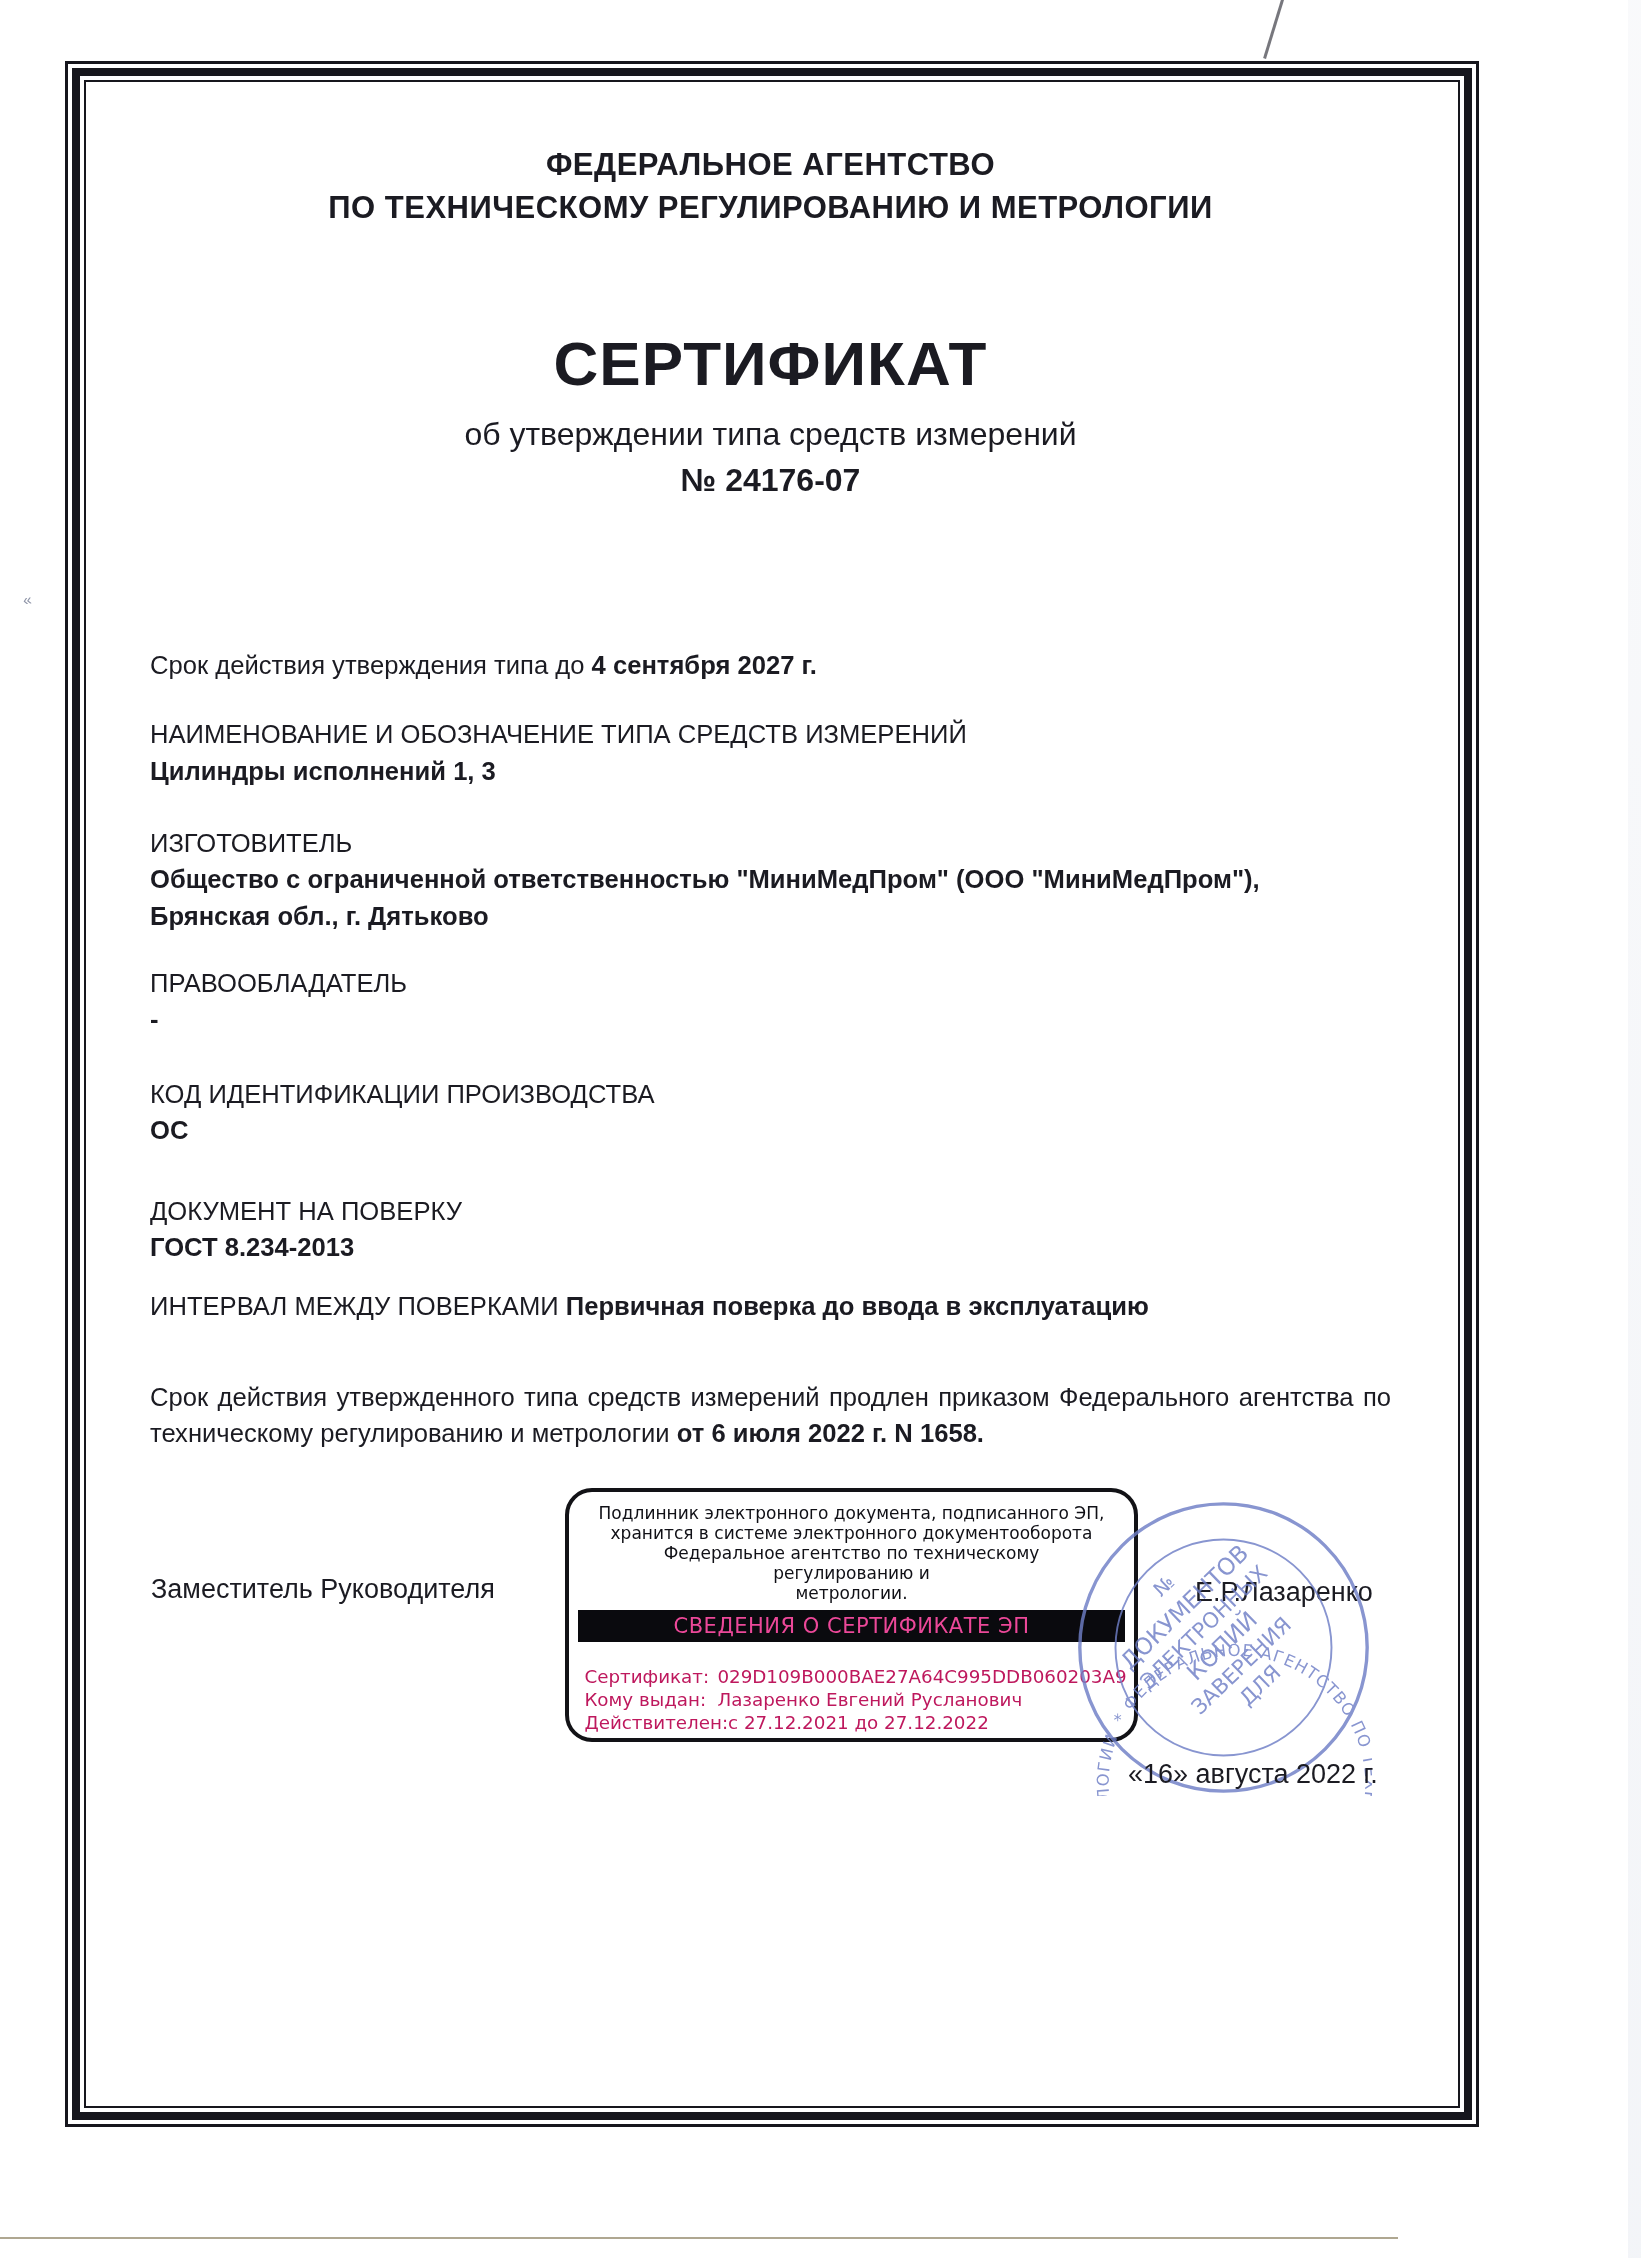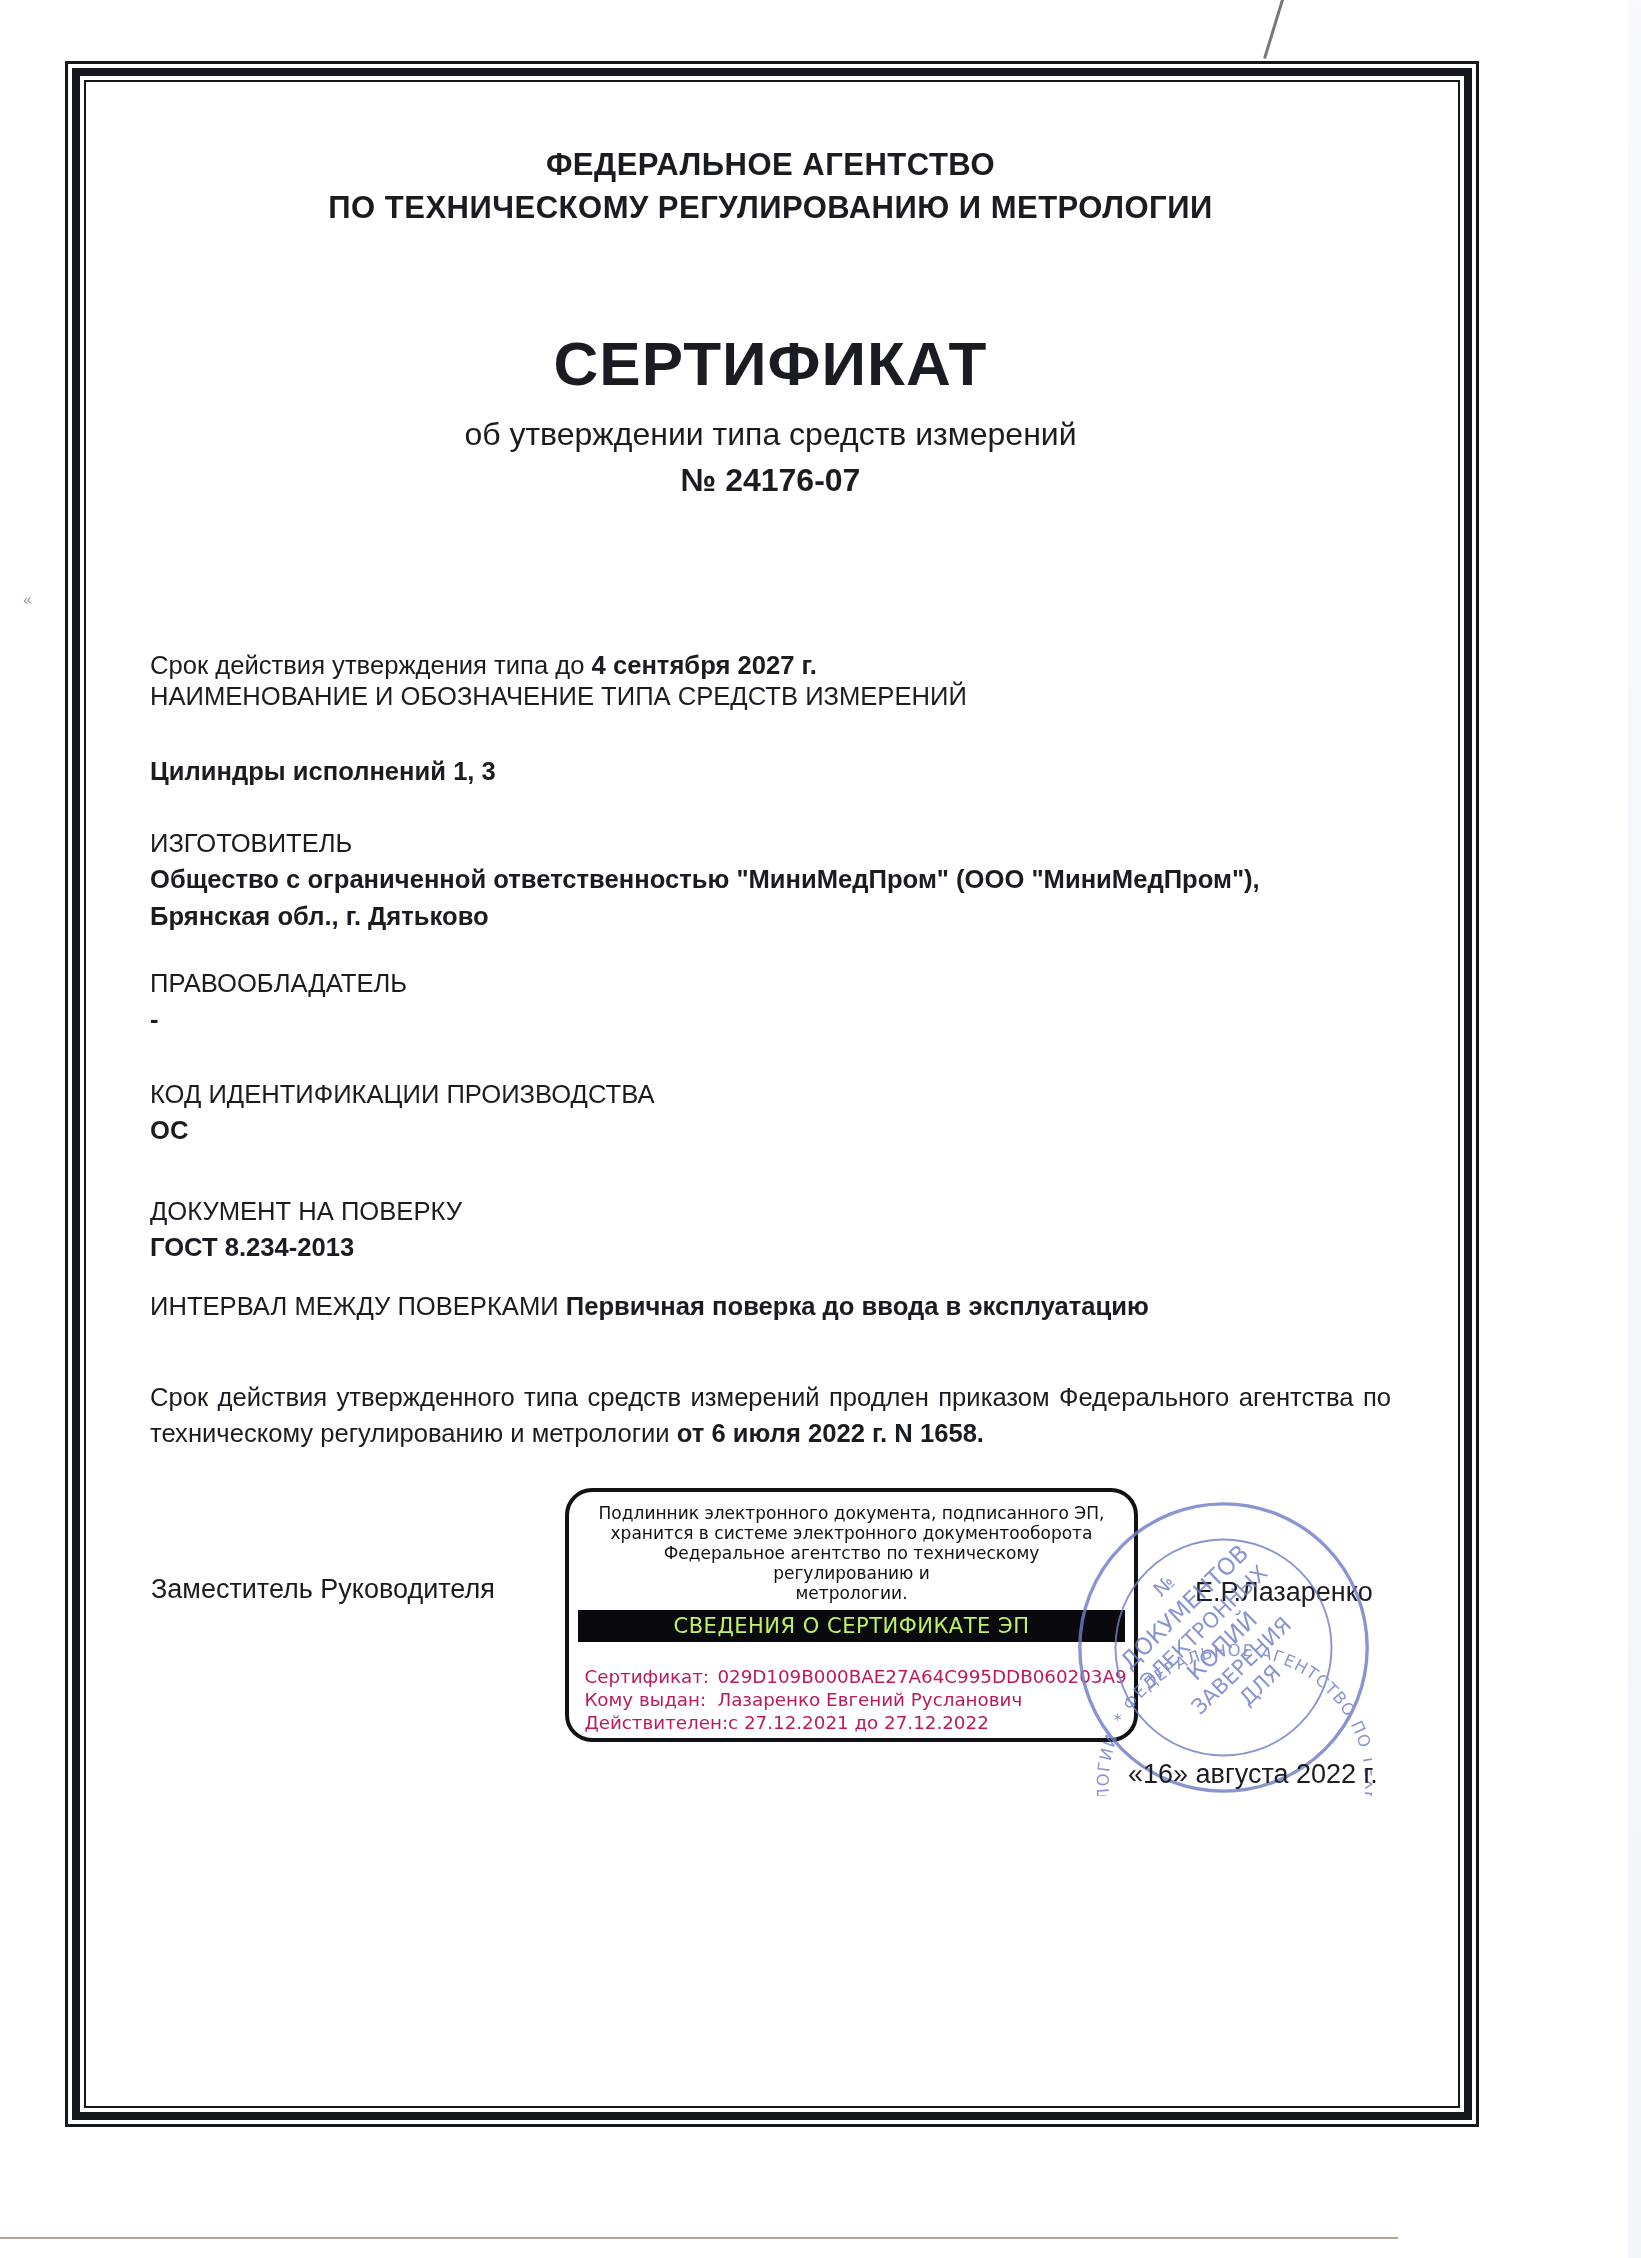--- a/index.html
+++ b/index.html
@@ -28,21 +28,21 @@
   .just{font-size:25.6px;line-height:36px;text-align:justify;text-align-last:left;white-space:normal;}
 
   
   .esign{
     position:absolute;left:565px;top:1488px;width:573px;height:254px;
     border:4.8px solid #121216;border-radius:27px;box-sizing:border-box;
     background:transparent;font-family:"DejaVu Sans", sans-serif;
   }
   .esign-top{padding:11px 25px 0 25px;text-align:center;font-size:17px;line-height:20px;color:#101016;}
   .esign-banner{
-    margin:6.8px 8.7px 0 8.7px;height:32px;background:#0a0a0e;color:#bef264;
+    margin:6.8px 8.7px 0 8.7px;height:32px;background:#0a0a0e;color:#ec4899;
     display:flex;align-items:center;justify-content:center;
     font-size:21px;letter-spacing:0.5px;
   }
   .esign-details{padding:23px 0 0 15.4px;font-size:18.3px;line-height:23px;color:#be185d;}
   .esign-details .lbl{display:inline-block;min-width:133px;}
 
   .sig-line{font-size:27px;white-space:nowrap;}
 
   
   .stamp{position:absolute;left:1075px;top:1499px;width:297px;height:297px;opacity:.82;}
@@ -67,21 +67,21 @@
 <div class="col center h-agency abs" style="top:190px;">ПО ТЕХНИЧЕСКОМУ РЕГУЛИРОВАНИЮ И МЕТРОЛОГИИ</div>
 
 <div class="col center h-title abs" style="top:328px;">СЕРТИФИКАТ</div>
 <div class="col center h-sub abs" style="top:416px;">об утверждении типа средств измерений</div>
 <div class="col center h-num abs" style="top:462px;">№ 24176-07</div>
 
 <div class="col body-line" style="top:649px;">
   <span>Срок действия утверждения типа до </span><span class="b">4 сентября 2027 г.</span>
 </div>
 
-<div class="col body-line" style="top:680px;">НАИМЕНОВАНИЕ И ОБОЗНАЧЕНИЕ ТИПА СРЕДСТВ ИЗМЕРЕНИЙ</div>
+<div class="col body-line" style="top:718px;">НАИМЕНОВАНИЕ И ОБОЗНАЧЕНИЕ ТИПА СРЕДСТВ ИЗМЕРЕНИЙ</div>
 <div class="col body-line b" style="top:755px;">Цилиндры исполнений 1, 3</div>
 
 <div class="col body-line" style="top:827px;">ИЗГОТОВИТЕЛЬ</div>
 <div class="col body-line b" style="top:863px;">Общество с ограниченной ответственностью "МиниМедПром" (ООО "МиниМедПром"),</div>
 <div class="col body-line b" style="top:900px;">Брянская обл., г. Дятьково</div>
 
 <div class="col body-line" style="top:967px;">ПРАВООБЛАДАТЕЛЬ</div>
 <div class="col body-line b" style="top:1003px;">-</div>
 
 <div class="col body-line" style="top:1078px;">КОД ИДЕНТИФИКАЦИИ ПРОИЗВОДСТВА</div>

